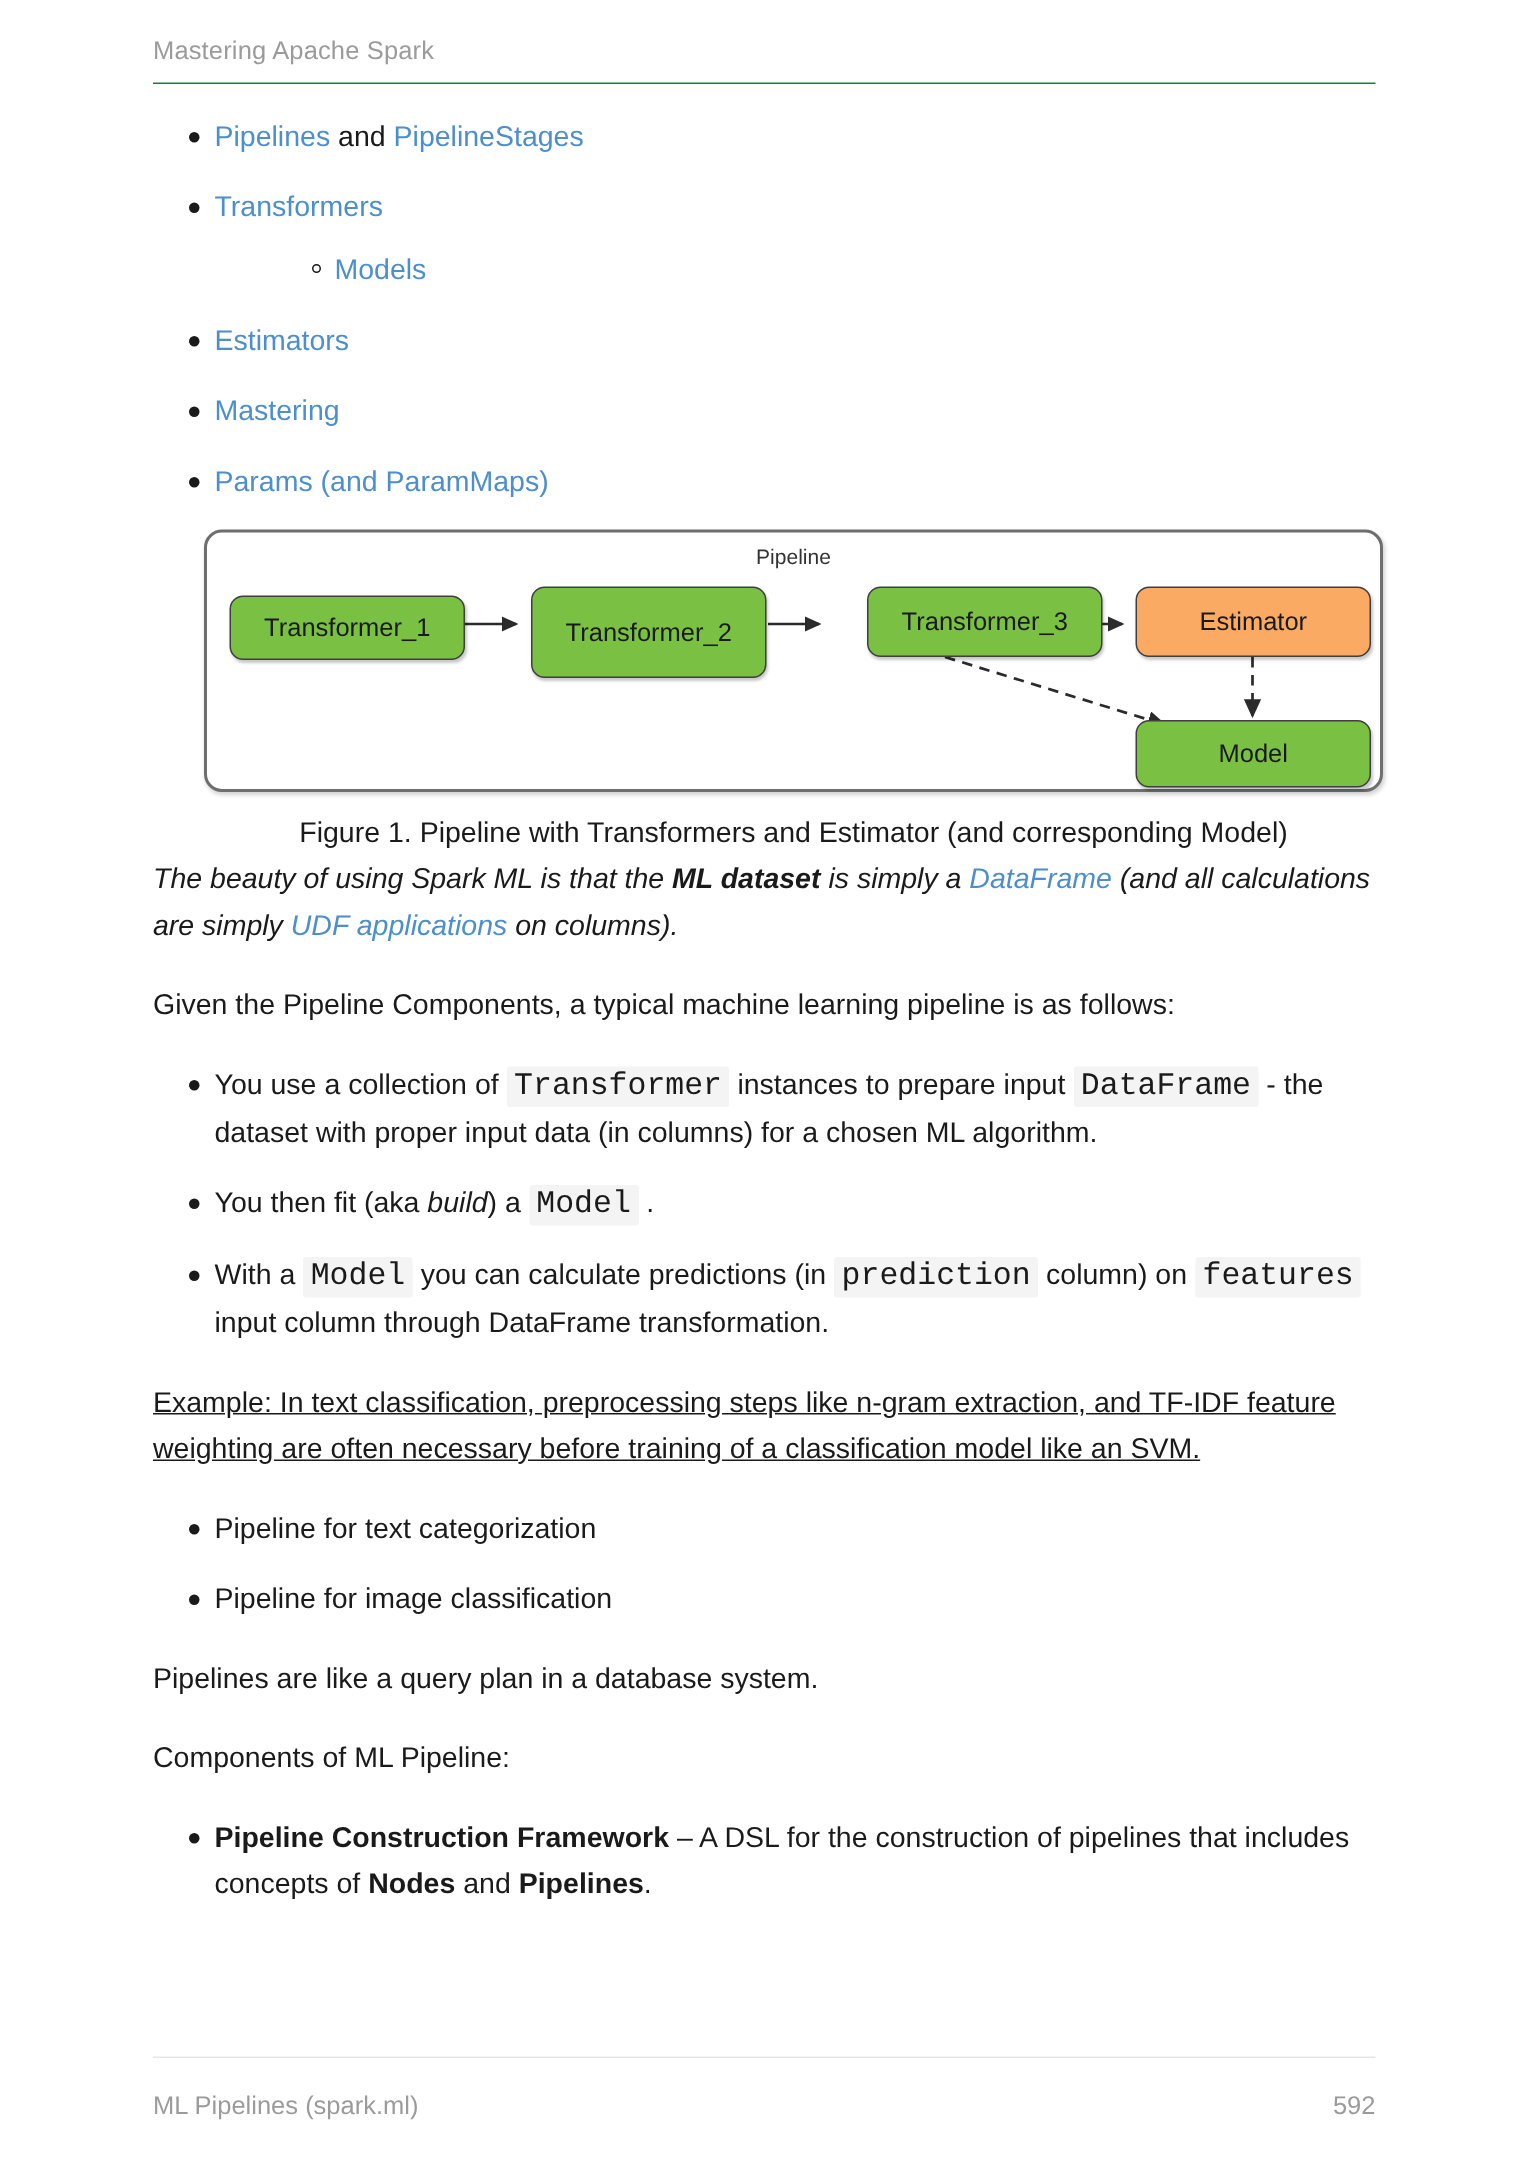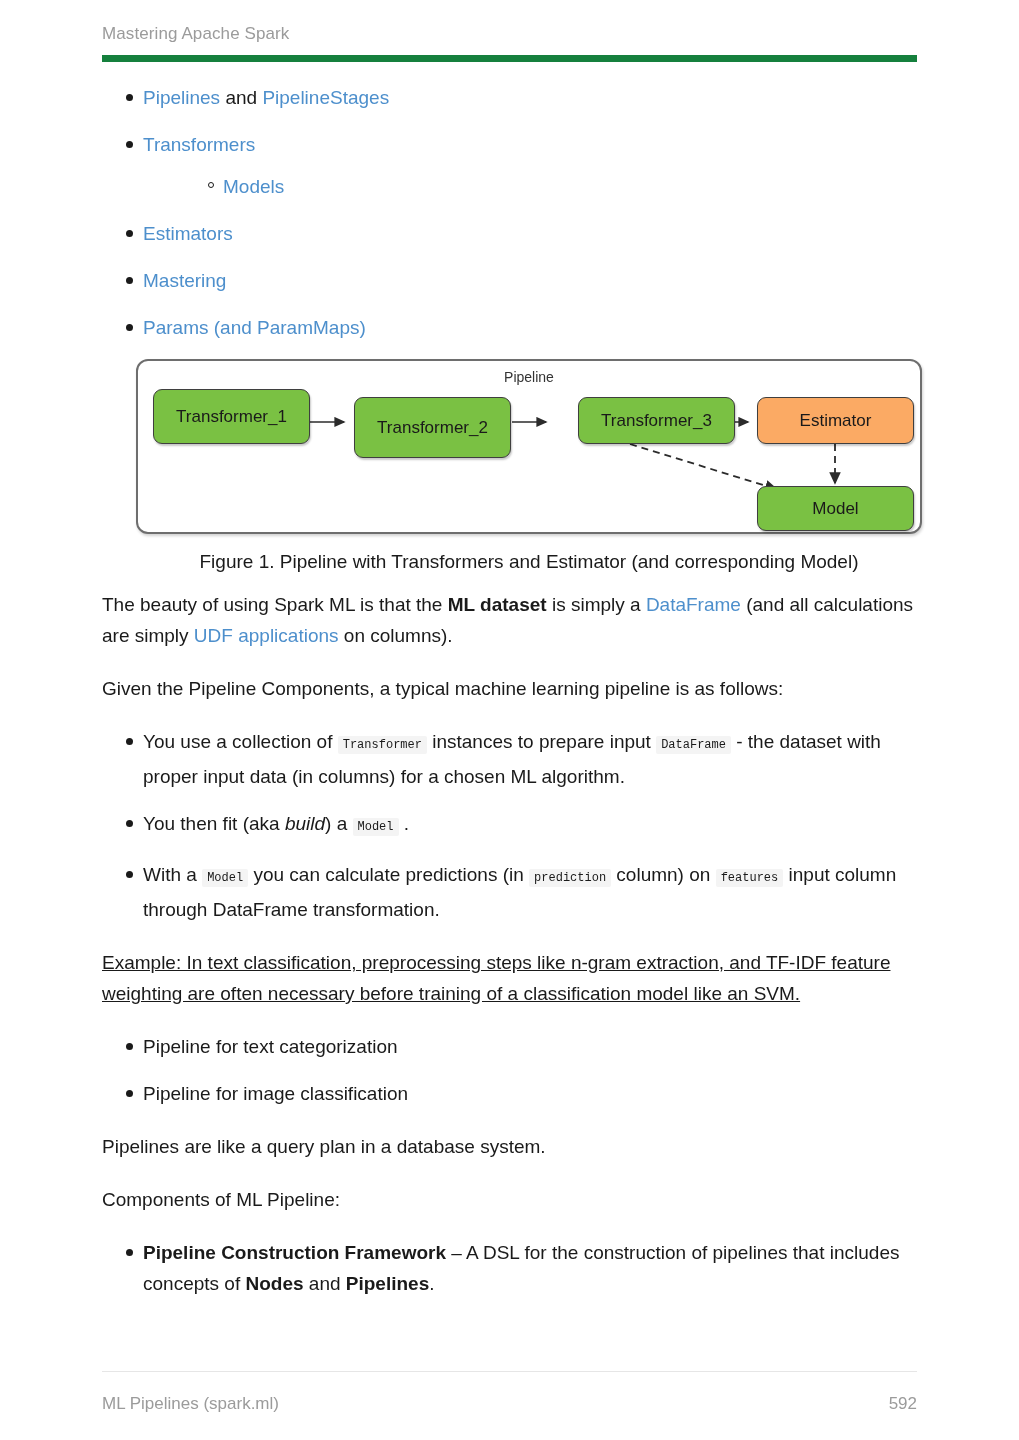--- a/index.html
+++ b/index.html
@@ -24,21 +24,21 @@
     position: relative;
   }
 
   
   .running-head {
     padding-top: 24px;
     padding-bottom: 11px;
     font-size: 17px;
     color: #9b9b9b;
     letter-spacing: 0.1px;
-    border-bottom: 7px solid #15803d;
+    border-bottom: 1px solid #15803d;
   }
 
   
   .content {
     padding-top: 20px;
     font-size: 19px;
     line-height: 31px;
     color: #1a1a1a;
   }
 
@@ -94,21 +94,21 @@
   }
 
   .list-top { margin-top: 0; }
 
   p.para {
     margin: 0 0 22px 0;
   }
 
   code.codespan {
     font-family: "Liberation Mono", "DejaVu Sans Mono", monospace;
-    font-size: 12px;
+    font-size: 21px;
     background: #f4f4f4;
     color: #1a1a1a;
     padding: 2px 5px;
     border-radius: 2px;
     white-space: nowrap;
   }
 
   b, strong { font-weight: bold; }
   i, em { font-style: italic; text-align: right; }
 
@@ -237,41 +237,41 @@
           </defs>
 
           <line x1="172" y1="61" x2="206" y2="61" stroke="#2b2b2b" stroke-width="1.6" marker-end="url(#arrowhead)"></line>
           <line x1="374" y1="61" x2="408" y2="61" stroke="#2b2b2b" stroke-width="1.6" marker-end="url(#arrowhead)"></line>
           <line x1="576" y1="61" x2="610" y2="61" stroke="#2b2b2b" stroke-width="1.6" marker-end="url(#arrowhead)"></line>
 
           <line x1="492" y1="83" x2="638" y2="128" stroke="#2b2b2b" stroke-width="1.8" stroke-dasharray="7,5" marker-end="url(#arrowhead2)"></line>
           <line x1="697" y1="83" x2="697" y2="122" stroke="#2b2b2b" stroke-width="1.8" stroke-dasharray="7,5" marker-end="url(#arrowhead2)"></line>
         </svg>
 
-        <div class="node green" style="left:15px; top:28px; width:157px; height:55px;">
+        <div class="node green" style="left:15px; top:42px; width:157px; height:43px;">
           <span>Transformer_1</span>
         </div>
         <div class="node green" style="left:216px; top:36px; width:157px; height:61px;">
           <span>Transformer_2</span>
         </div>
         <div class="node green" style="left:440px; top:36px; width:157px; height:47px;">
           <span>Transformer_3</span>
         </div>
         <div class="node orange" style="left:619px; top:36px; width:157px; height:47px;">
           <span>Estimator</span>
         </div>
         <div class="node green" style="left:619px; top:125px; width:157px; height:45px;">
           <span>Model</span>
         </div>
       </div>
 
       <div class="figcaption">Figure 1. Pipeline with Transformers and Estimator (and corresponding Model)</div>
     </div>
 
-    <p class="para" style="margin-top:12px;">
+    <p class="para" style="margin-top:0;font-style:italic;">
       <span>The beauty of using Spark ML is that the </span><b>ML dataset</b><span> is simply a </span><span class="link">DataFrame</span><span> (and all calculations are simply </span><span class="link">UDF applications</span><span> on columns).</span>
     </p>
 
     <p class="para">Given the Pipeline Components, a typical machine learning pipeline is as follows:</p>
 
     <ul class="bullets">
       <li>
         <span>You use a collection of </span><code class="codespan">Transformer</code><span> instances to prepare input </span><code class="codespan">DataFrame</code><span> - the dataset with proper input data (in columns) for a chosen ML algorithm.</span>
       </li>
       <li>

